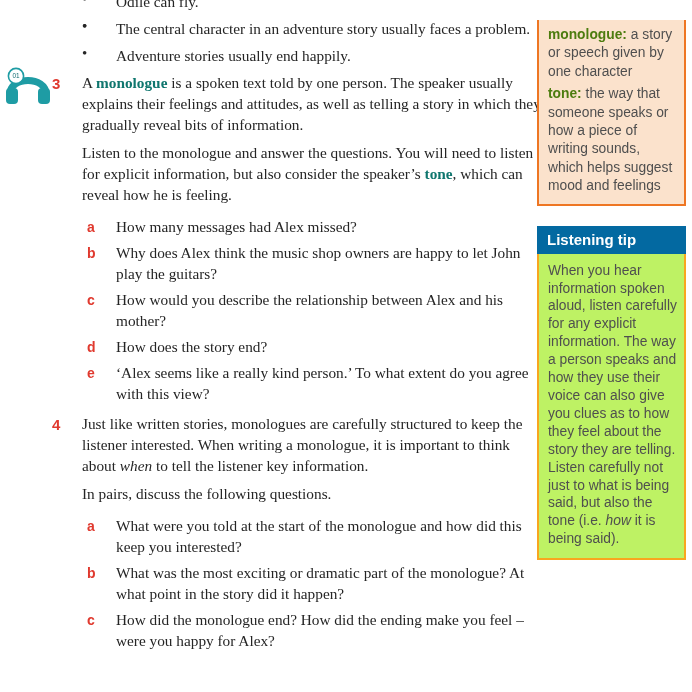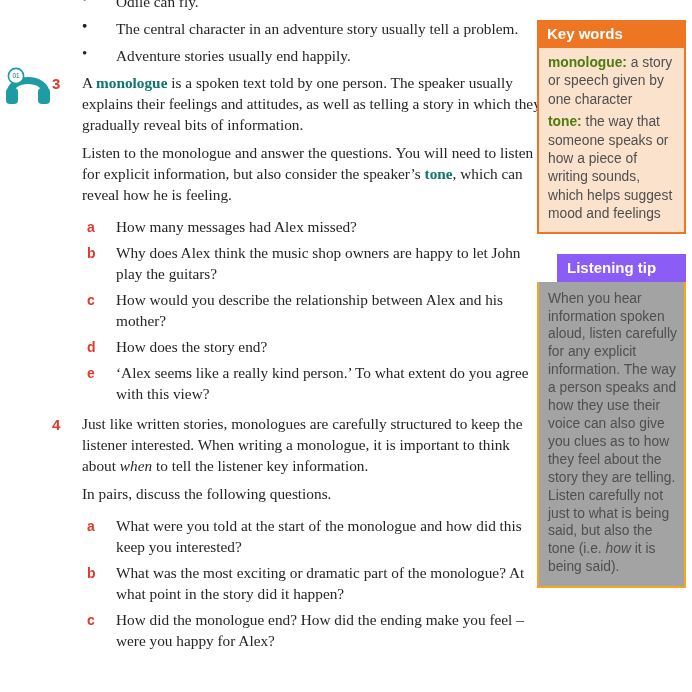--- a/index.html
+++ b/index.html
@@ -50,44 +50,44 @@
   .kw-header{background:#EE7623;}
   .kw-body{
     background:#FBE2CC;border:2px solid #EE7623;border-top:none;
     padding:6px 7px 8px 9px;font-size:13.8px;line-height:18.4px;color:#4F4F4F;
   }
   .kw-entry{margin:0 0 4px 0;}
   .kw-entry:last-child{margin-bottom:0;}
   .kw-term{color:#4d7c0f;font-weight:bold;}
 
   .tip-box{margin-top:20px;}
-  .tip-header{background:#8b5cf6;margin-left:20px;}
+  .tip-header{background:#0369a1;}
   .tip-body{
-    background:#a3a3a3;border:2px solid #F8A61F;border-top:none;
+    background:#bef264;border:2px solid #F8A61F;border-top:none;
     padding:8px 6px 10px 9px;font-size:13.8px;line-height:17.9px;color:#4F4F4F;
   }
 </style>
 </head>
 <body>
 
 <div class="page">
 
   <div class="main">
 
     <ul class="bullets">
       <li class="bullet-item">
         <span class="bullet-marker">•</span>
         <span>Odile can fly.</span>
       </li>
       <li class="bullet-item">
         <span class="bullet-marker">•</span>
       </li>
       <li class="bullet-item">
         <span class="bullet-marker">•</span>
-        <span>The central character in an adventure story usually tell a problem.</span>
+        <span>The central character in an adventure story usually faces a problem.</span>
       </li>
       <li class="bullet-item">
         <span class="bullet-marker">•</span>
         <span>Adventure stories usually end happily.</span>
       </li>
     </ul>
 
     <section class="exercise">
       <span class="audio-icon">
         <svg width="46" height="40" viewBox="0 0 46 40" xmlns="http://www.w3.org/2000/svg">
@@ -147,21 +147,20 @@
           </li>
         </ul>
       </div>
     </section>
 
   </div>
 
   <aside class="sidebar">
 
     <div class="side-box">
-      <div class="side-header kw-header">Key words</div>
       <div class="kw-body">
         <p class="kw-entry">
           <span class="kw-term">monologue:</span><span> a story or speech given by one character</span>
         </p>
         <p class="kw-entry">
           <span class="kw-term">tone:</span><span> the way that someone speaks or how a piece of writing sounds, which helps suggest mood and feelings</span>
         </p>
       </div>
     </div>
 

